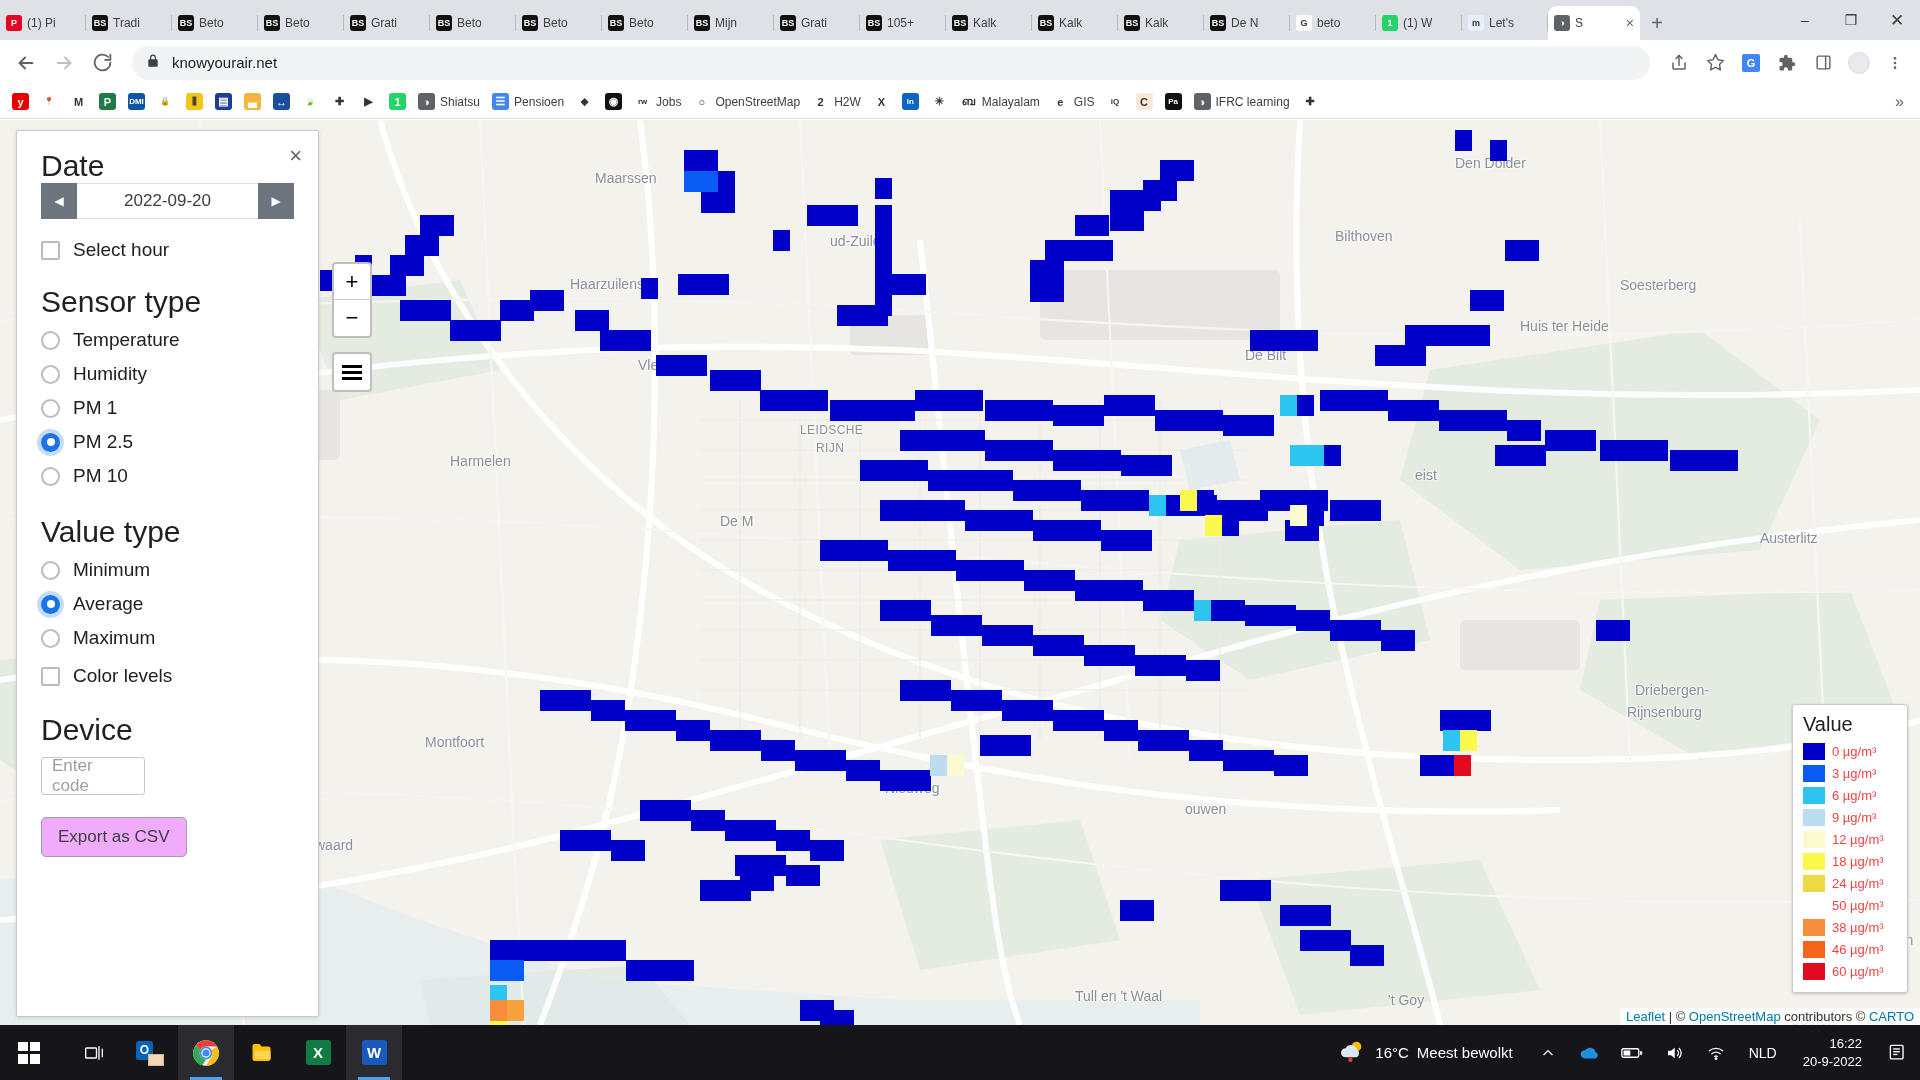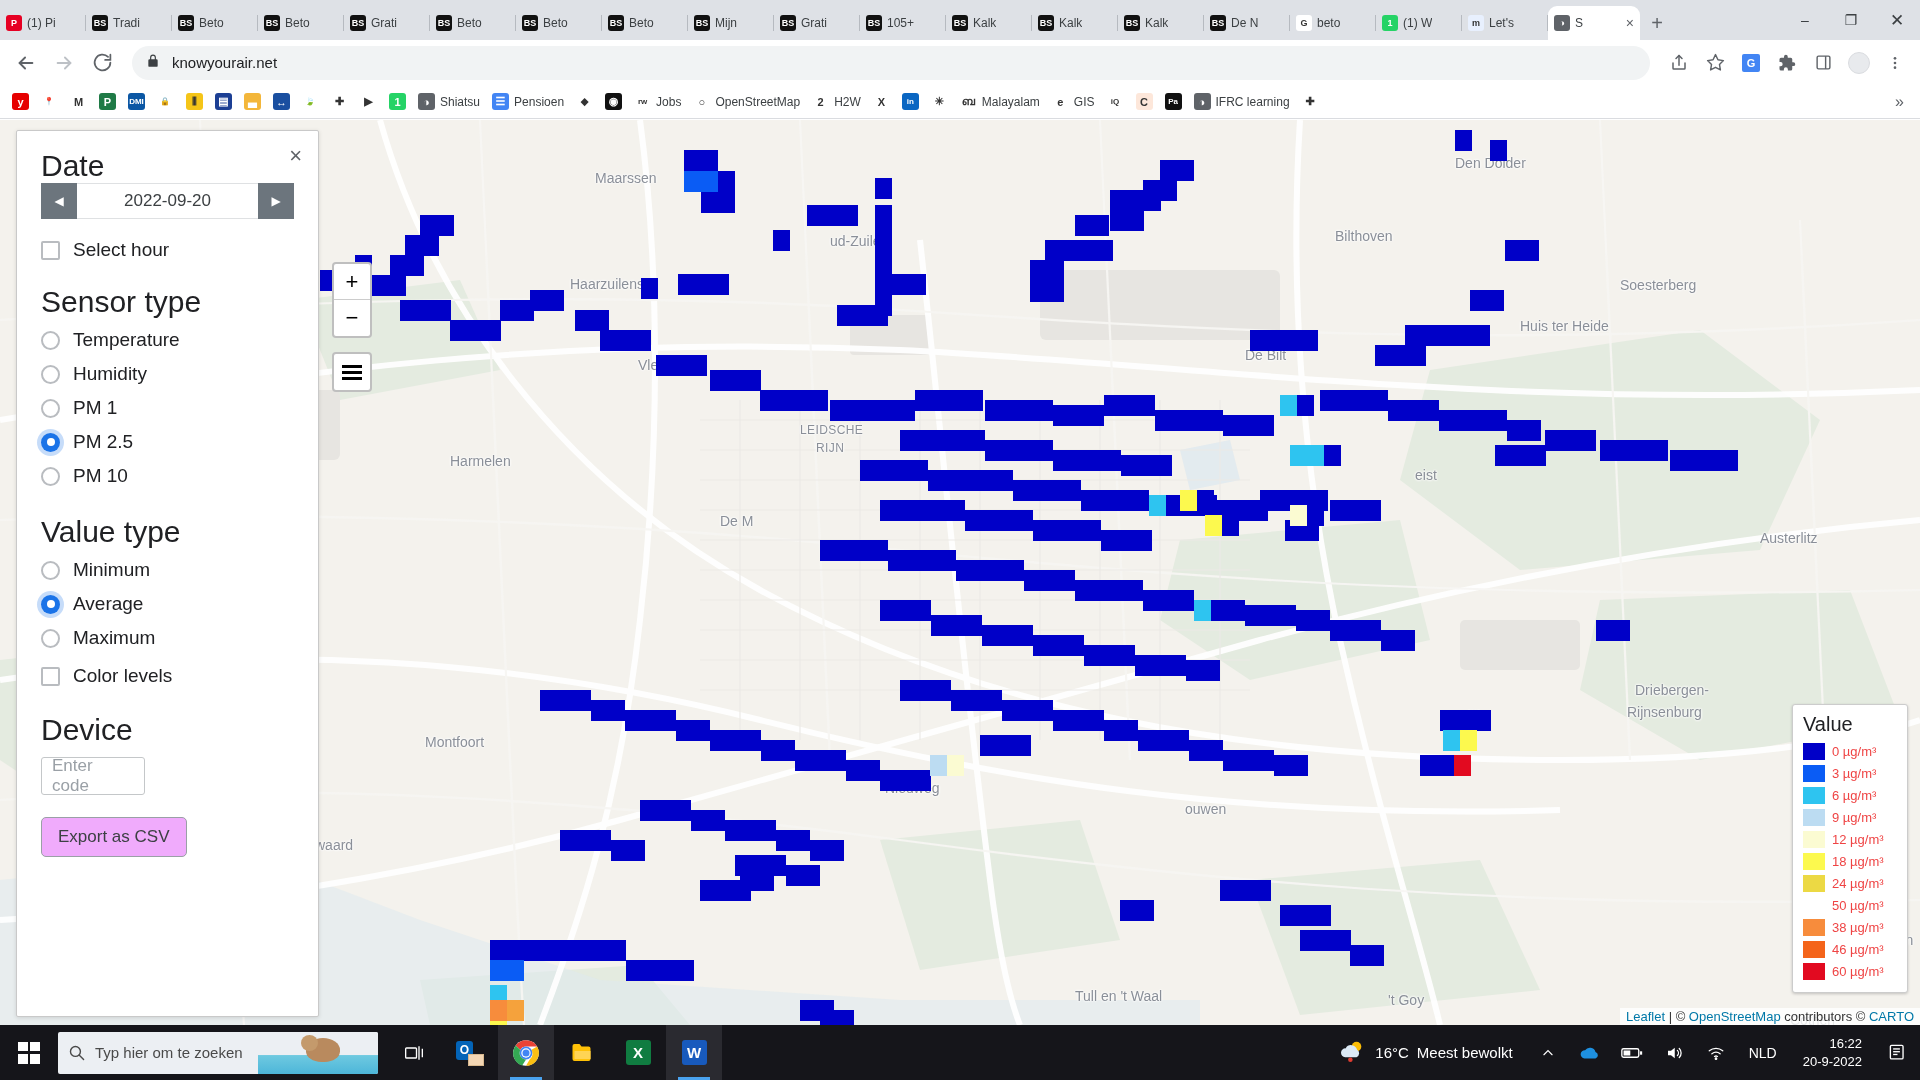--- a/index.html
+++ b/index.html
@@ -1148,31 +1148,20 @@
 
   <div class="taskbar">
     <div class="startbtn">
       <div class="winlogo">
           <i></i>
           <i></i>
           <i></i>
           <i></i>
         </div>
     </div>
-    <div class="searchbox">
-      <svg width="17" height="17" viewBox="0 0 24 24" fill="none" stroke="#4a4a4a" stroke-width="2">
-          <circle cx="10.5" cy="10.5" r="7"></circle>
-          <line x1="16" y1="16" x2="22" y2="22" stroke-linecap="round"></line>
-        </svg>
-      <span class="sbtext">Typ hier om te zoeken</span>
-      <div class="otter">
-        <div class="otterbody"></div>
-          <div class="otterhead"></div>
-      </div>
-    </div>
     <div class="tbicons">
       <div class="tbicon">
         <svg width="22" height="20" viewBox="0 0 24 24" fill="none" stroke="#fff" stroke-width="1.6">
             <rect x="2" y="6" width="13" height="12" rx="1"></rect>
             <line x1="18" y1="4" x2="18" y2="20"></line>
             <line x1="22" y1="7" x2="22" y2="17"></line>
           </svg>
       </div>
       <div class="tbicon">
         <div style="width:28px;height:26px;position:relative;">

